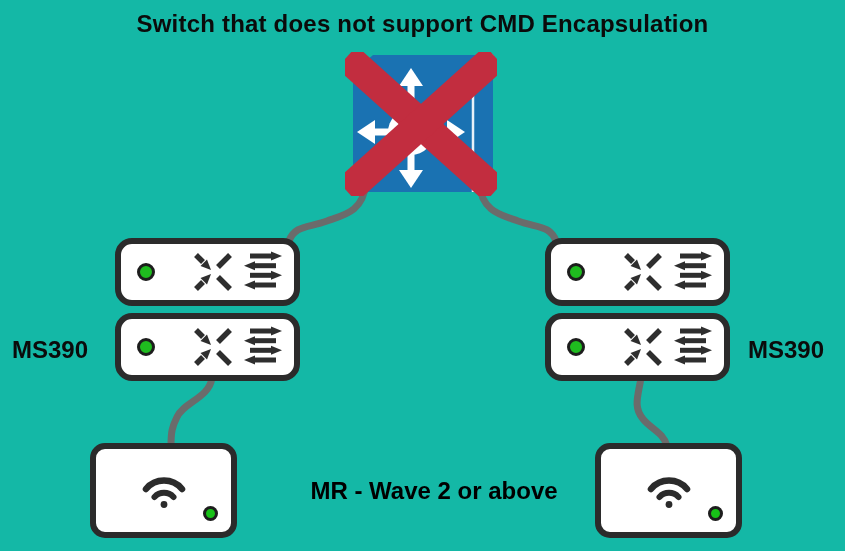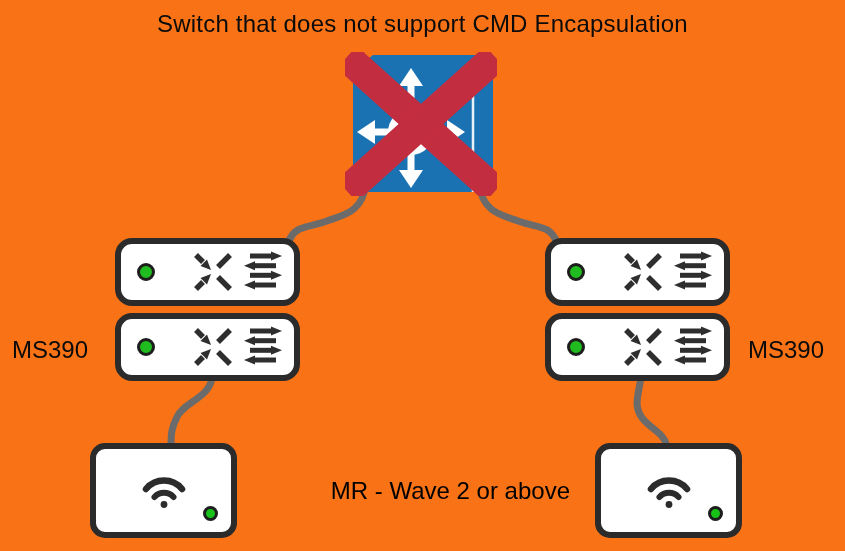--- a/index.html
+++ b/index.html
@@ -1,18 +1,18 @@
 <!DOCTYPE html>
 <html><head>
 <meta charset="utf-8">
 <style>
   html,body{margin:0;padding:0;background:#fff;}
   #canvas{
-    position:relative;width:845px;height:551px;background:#f97316;
-    font-family:"Liberation Sans", sans-serif;color:#000;overflow:hidden;
+    position:relative;width:845px;height:551px;background:#14b8a6;
+    font-family:"Liberation Sans", sans-serif;color:#000;overflow:hidden;font-weight:bold;
   }
   .abs{position:absolute;}
   #title{
     top:10px;left:0;width:845px;text-align:center;
     font-size:24px;letter-spacing:.2px;color:#0b0b0b;
   }
   #connector-layer{top:0;left:0;width:845px;height:551px;z-index:1;}
   .connector{stroke:#6b6b6b;stroke-width:7;fill:none;stroke-linecap:round;stroke-linejoin:round;}
   #core-switch{left:345px;top:52px;width:152px;height:144px;z-index:3;}
   .device{
@@ -32,21 +32,21 @@
   }
   #ms390-left-top{left:115px;top:238px;}
   #ms390-left-bottom{left:115px;top:313px;}
   #ms390-right-top{left:545px;top:238px;}
   #ms390-right-bottom{left:545px;top:313px;}
   #mr-left{left:90px;top:443px;}
   #mr-right{left:595px;top:443px;}
   .side-label{font-size:24px;color:#0b0b0b;z-index:2;margin-top:40px;}
   #label-ms390-left{left:12px;top:296px;}
   #label-ms390-right{left:748px;top:296px;}
-  #label-mr{left:270px;top:477px;width:300px;text-align:right;font-size:24px;z-index:2;}
+  #label-mr{left:284px;top:477px;width:300px;text-align:center;font-size:24px;z-index:2;}
 </style>
 </head>
 <body>
 
 <div id="canvas">
 
   <div id="title" class="abs">Switch that does not support CMD Encapsulation</div>
 
   <svg id="connector-layer" class="abs" viewBox="0 0 845 551">
     <path class="connector" d="M 366 183 C 363 212, 344 215, 327 221 C 308 228, 295 225, 289 241"></path>

